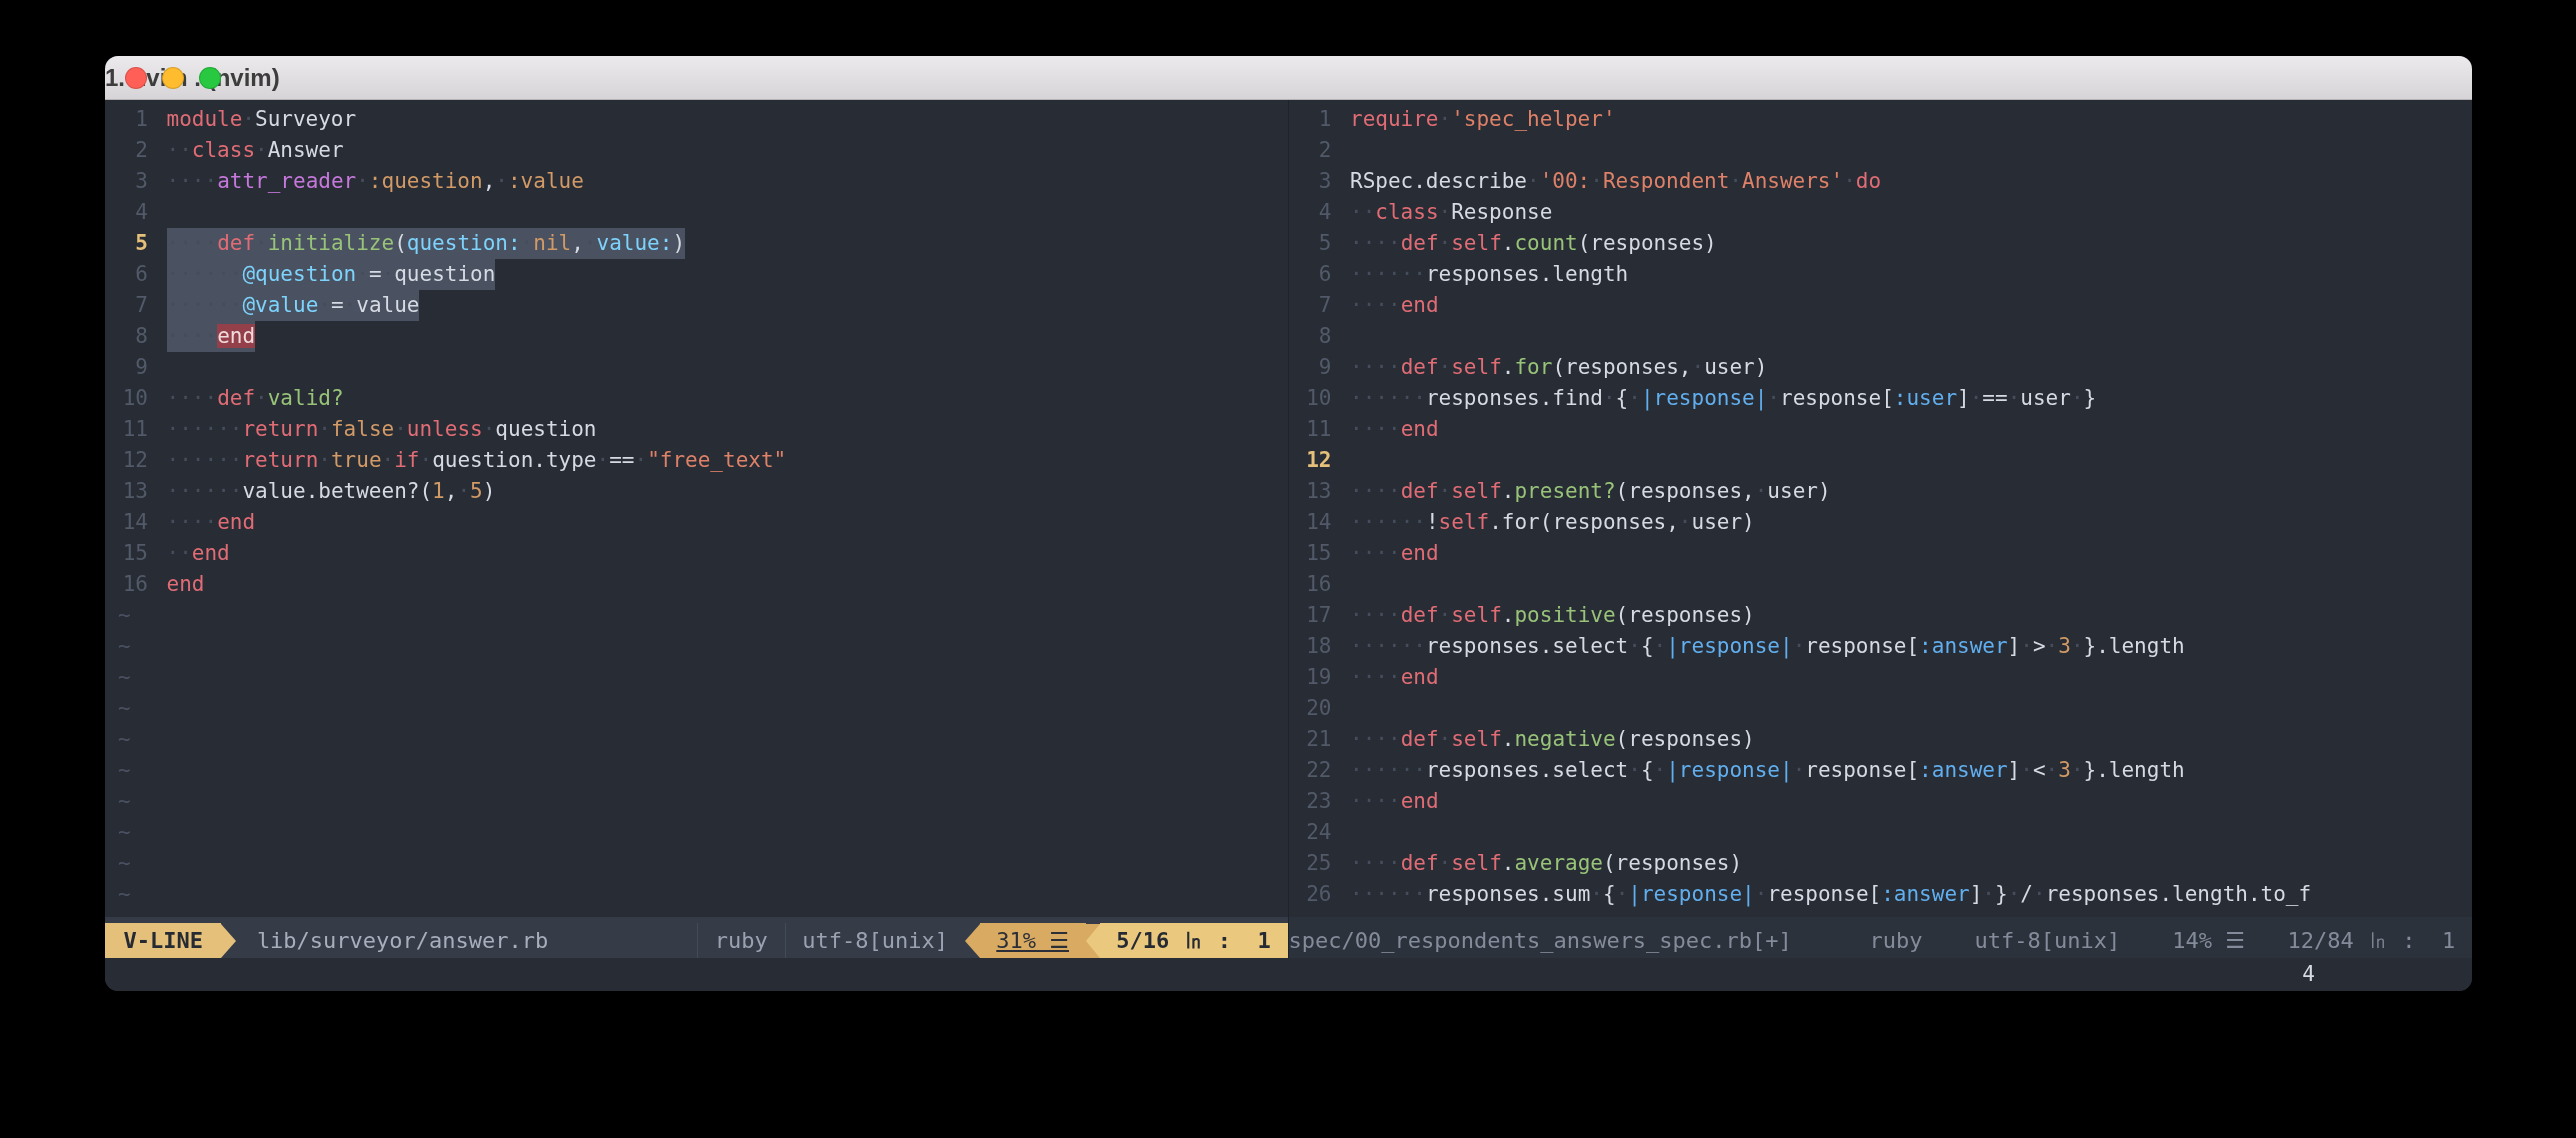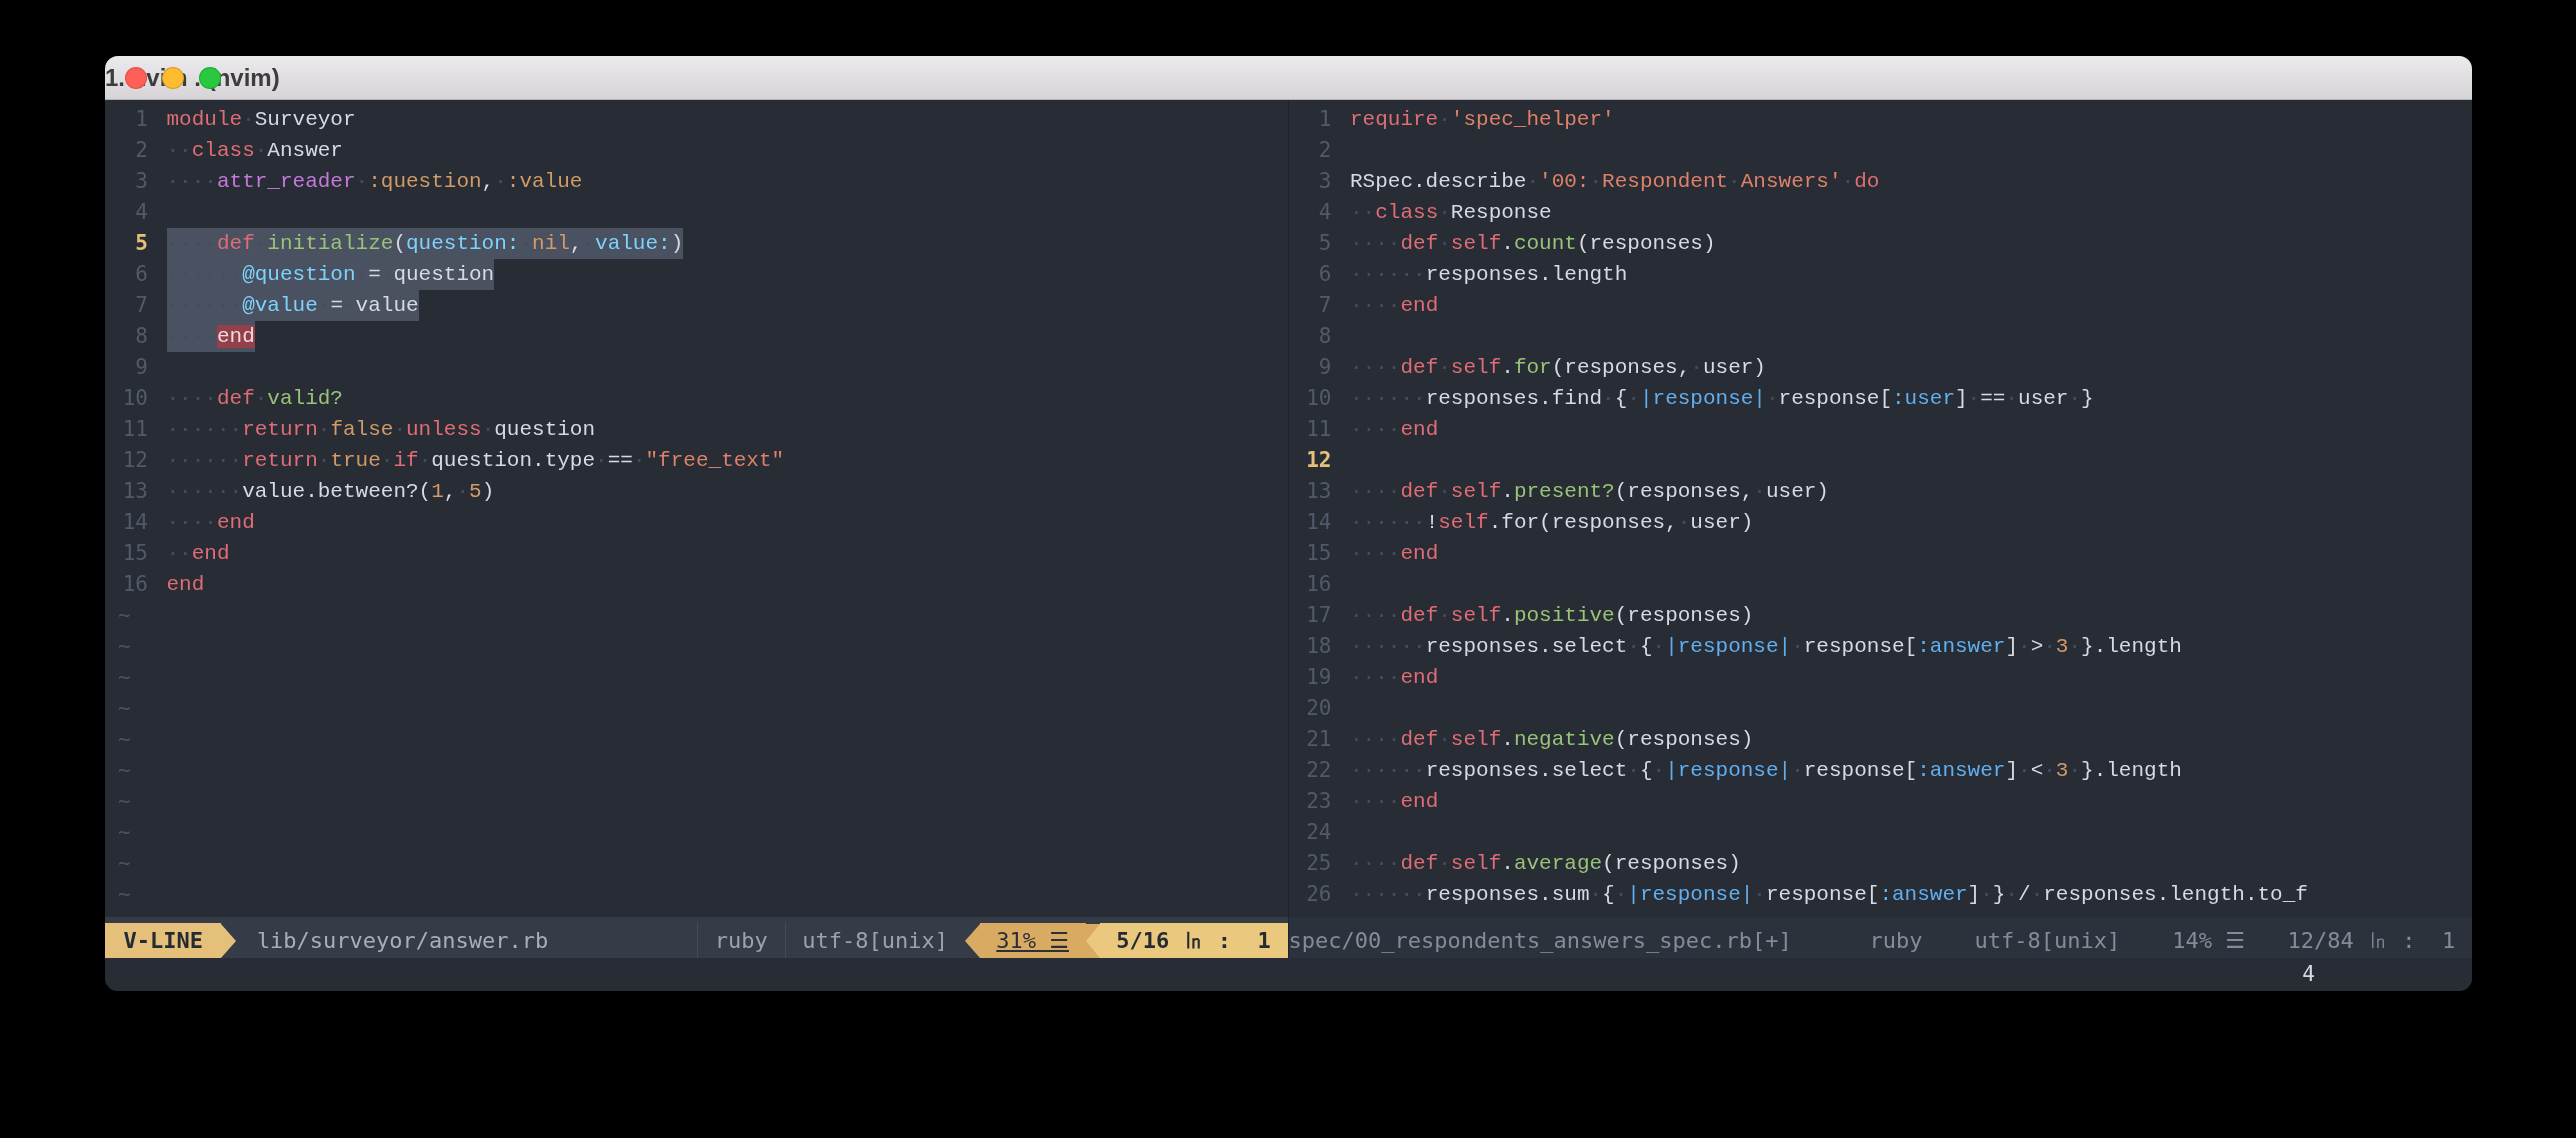--- a/index.html
+++ b/index.html
@@ -26,21 +26,21 @@
   .light.green{background:#28c840;}
   .win-title{font-family:"Liberation Sans",sans-serif;font-size:24px;font-weight:bold;color:#3d3d3d;}
   
   .main{flex:1;display:flex;min-height:0;}
   .pane{width:50%;display:flex;flex-direction:column;min-width:0;box-sizing:border-box;}
   .pane.left{border-right:1.9px solid #1f232b;}
   .buffer{flex:1;overflow:hidden;padding-top:3.7px;font-size:21px;line-height:31px;}
   .row{height:31px;display:flex;white-space:pre;}
   .ln{flex:none;width:43px;text-align:right;color:#525a69;margin-right:18.5px;}
   .row.cur .ln{color:#e5c07b;font-weight:bold;}
-  .code{white-space:pre;font-family:Liberation Mono, monospace;}
+  .code{white-space:pre;}
   .row.sel .code{background:#4a5160;}
   .tilde-row{padding-left:13px;color:#4b5263;display:block;}
   .sp{color:#454d5c;}
   .tk-w{color:#d5dae3;}
   .tk-k{color:#e06c75;}
   .tk-g{color:#98c379;}
   .tk-c{color:#7dd3fc;}
   .tk-o{color:#d19a66;}
   .tk-s{color:#de8169;}
   .tk-b{color:#61afef;}

